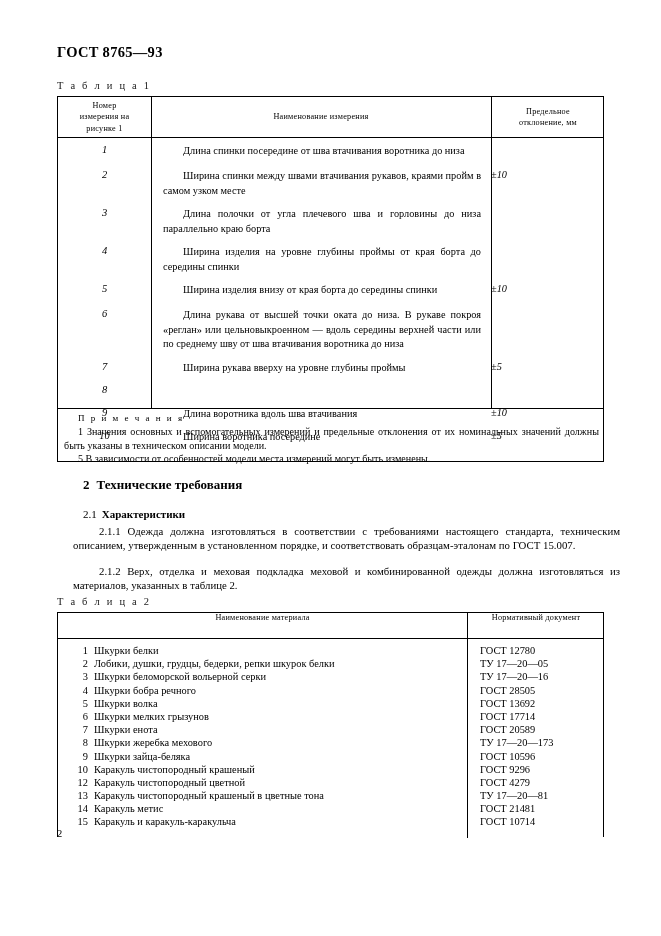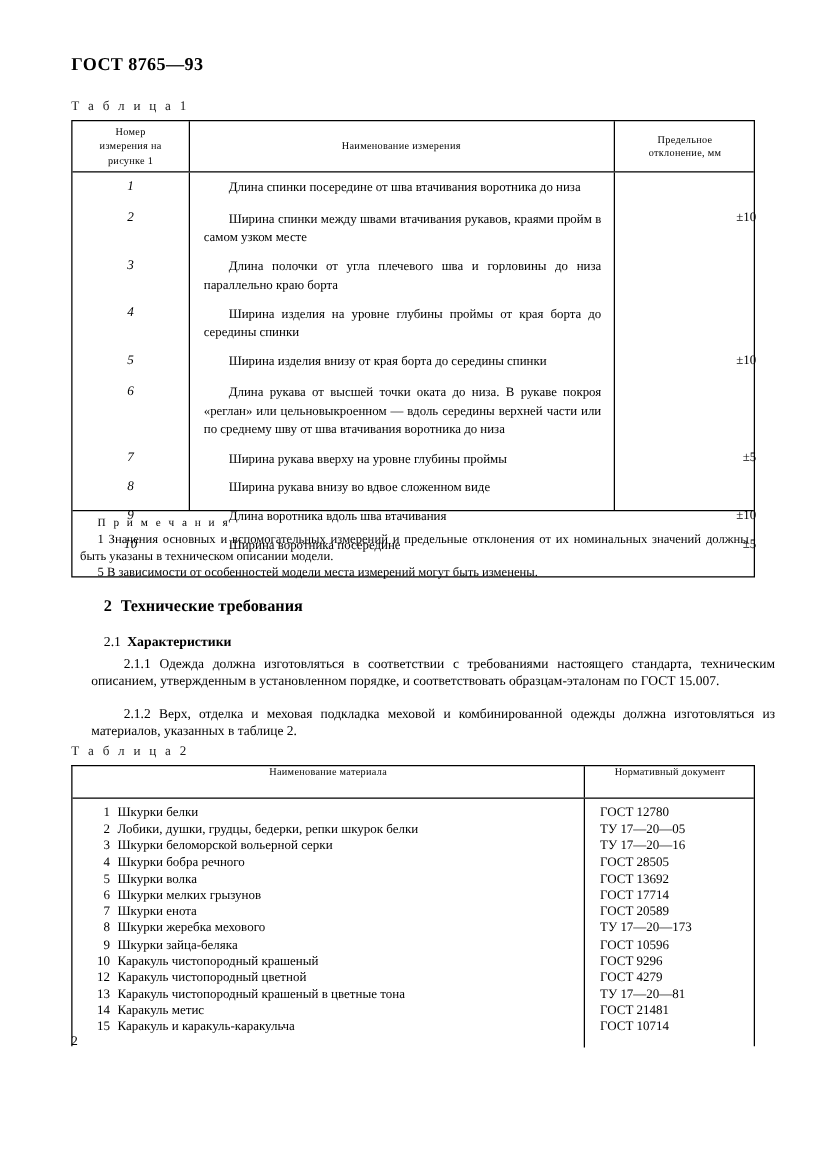--- a/index.html
+++ b/index.html
@@ -125,22 +125,23 @@
     font-size: 10.3px;
     line-height: 1.42;
     text-align: justify;
     text-indent: 20px;
     text-align-last: left;
   }
   .t1-tol {
     position: absolute;
     left: 433px;
     width: 114px;
-    text-align: right;
+    text-align: left;
     font-size: 10.3px;
+    font-style: italic;
   }
 
   
   .notes-title {
     position: absolute;
     left: 20px;
     top: 4px;
     font-size: 9px;
     letter-spacing: 2px;
   }
@@ -322,21 +323,20 @@
 
       <div class="t1-num" style="top:170px">6</div>
       <div class="t1-desc" style="top:170px">Длина рукава от высшей точки оката до низа. В рукаве покроя «реглан» или цельновыкроенном — вдоль середины верхней части или по среднему шву от шва втачивания воротника до низа</div>
       <div class="t1-tol" style="top:170px"></div>
 
       <div class="t1-num" style="top:223px">7</div>
       <div class="t1-desc" style="top:223px">Ширина рукава вверху на уровне глубины проймы</div>
       <div class="t1-tol" style="top:223px">±5</div>
 
       <div class="t1-num" style="top:246px">8</div>
-      <div class="t1-desc" style="top:246px">Ширина рукава внизу во вдвое сложенном виде</div>
       <div class="t1-tol" style="top:246px"></div>
 
       <div class="t1-num" style="top:269px">9</div>
       <div class="t1-desc" style="top:269px">Длина воротника вдоль шва втачивания</div>
       <div class="t1-tol" style="top:269px">±10</div>
 
       <div class="t1-num" style="top:292px">10</div>
       <div class="t1-desc" style="top:292px">Ширина воротника посередине</div>
       <div class="t1-tol" style="top:292px">±5</div>
     </div>

